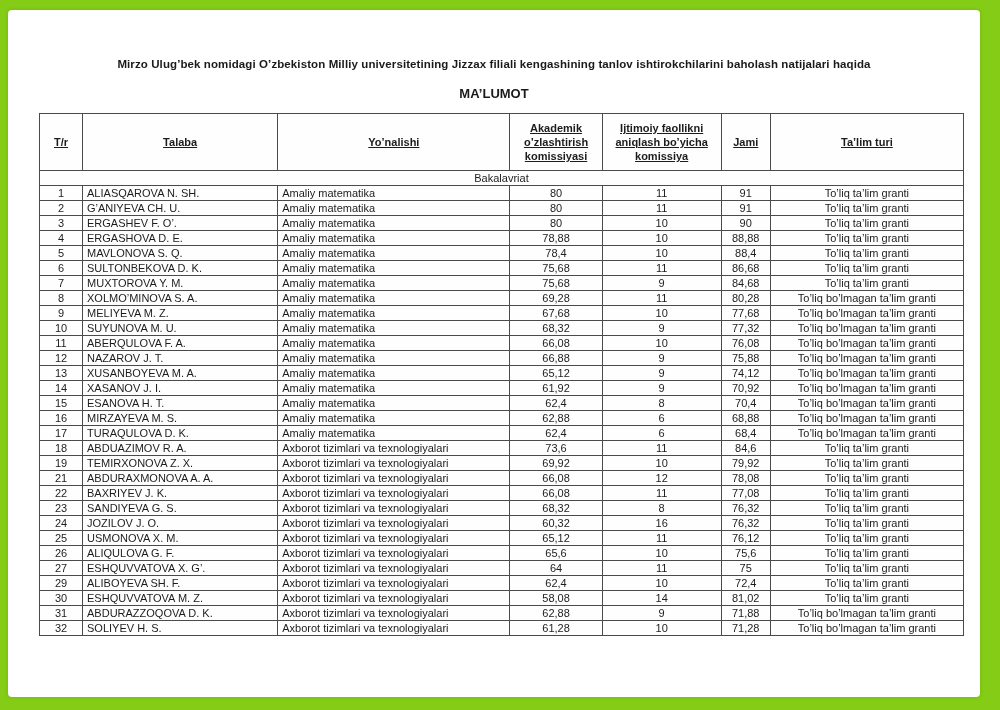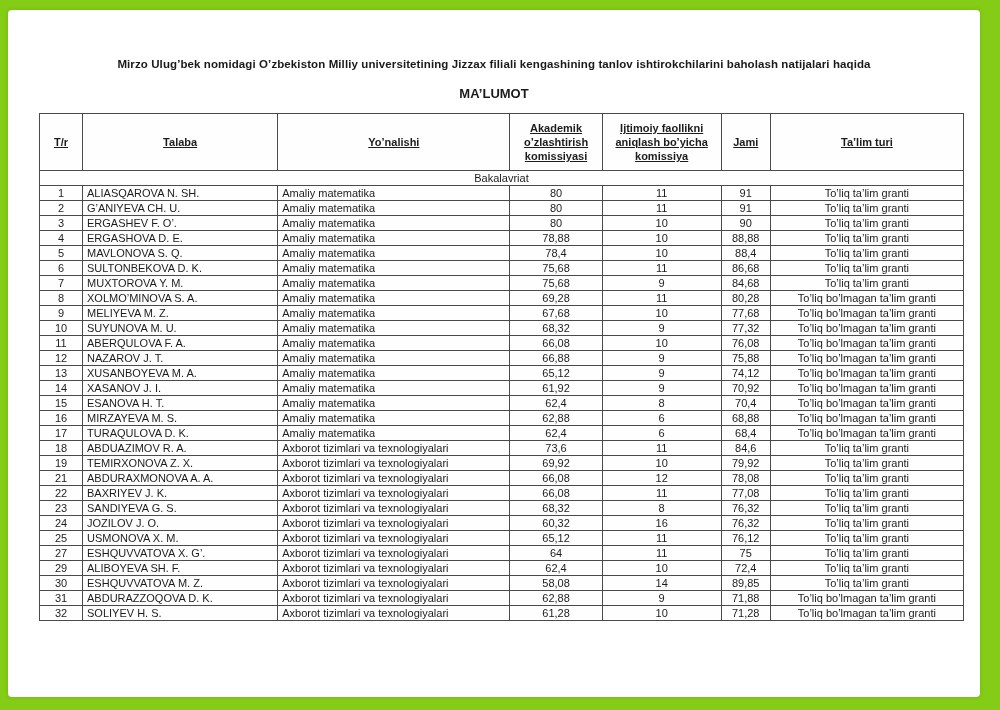--- a/index.html
+++ b/index.html
@@ -330,20 +330,29 @@
           <tr>
             <td>25</td>
             <td class="align-left">USMONOVA X. M.</td>
             <td class="align-left">Axborot tizimlari va texnologiyalari</td>
             <td>65,12</td>
             <td>11</td>
             <td>76,12</td>
             <td>To’liq ta’lim granti</td>
           </tr>
           <tr>
+            <td>26</td>
+            <td class="align-left">ALIQULOVA G. F.</td>
+            <td class="align-left">Axborot tizimlari va texnologiyalari</td>
+            <td>65,6</td>
+            <td>10</td>
+            <td>75,6</td>
+            <td>To’liq ta’lim granti</td>
+          </tr>
+          <tr>
             <td>27</td>
             <td class="align-left">ESHQUVVATOVA X. G’.</td>
             <td class="align-left">Axborot tizimlari va texnologiyalari</td>
             <td>64</td>
             <td>11</td>
             <td>75</td>
             <td>To’liq ta’lim granti</td>
           </tr>
           <tr>
             <td>29</td>
@@ -353,21 +362,21 @@
             <td>10</td>
             <td>72,4</td>
             <td>To’liq ta’lim granti</td>
           </tr>
           <tr>
             <td>30</td>
             <td class="align-left">ESHQUVVATOVA M. Z.</td>
             <td class="align-left">Axborot tizimlari va texnologiyalari</td>
             <td>58,08</td>
             <td>14</td>
-            <td>89,85</td>
+            <td>81,02</td>
             <td>To’liq ta’lim granti</td>
           </tr>
           <tr>
             <td>31</td>
             <td class="align-left">ABDURAZZOQOVA D. K.</td>
             <td class="align-left">Axborot tizimlari va texnologiyalari</td>
             <td>62,88</td>
             <td>9</td>
             <td>71,88</td>
             <td>To’liq bo’lmagan ta’lim granti</td>

